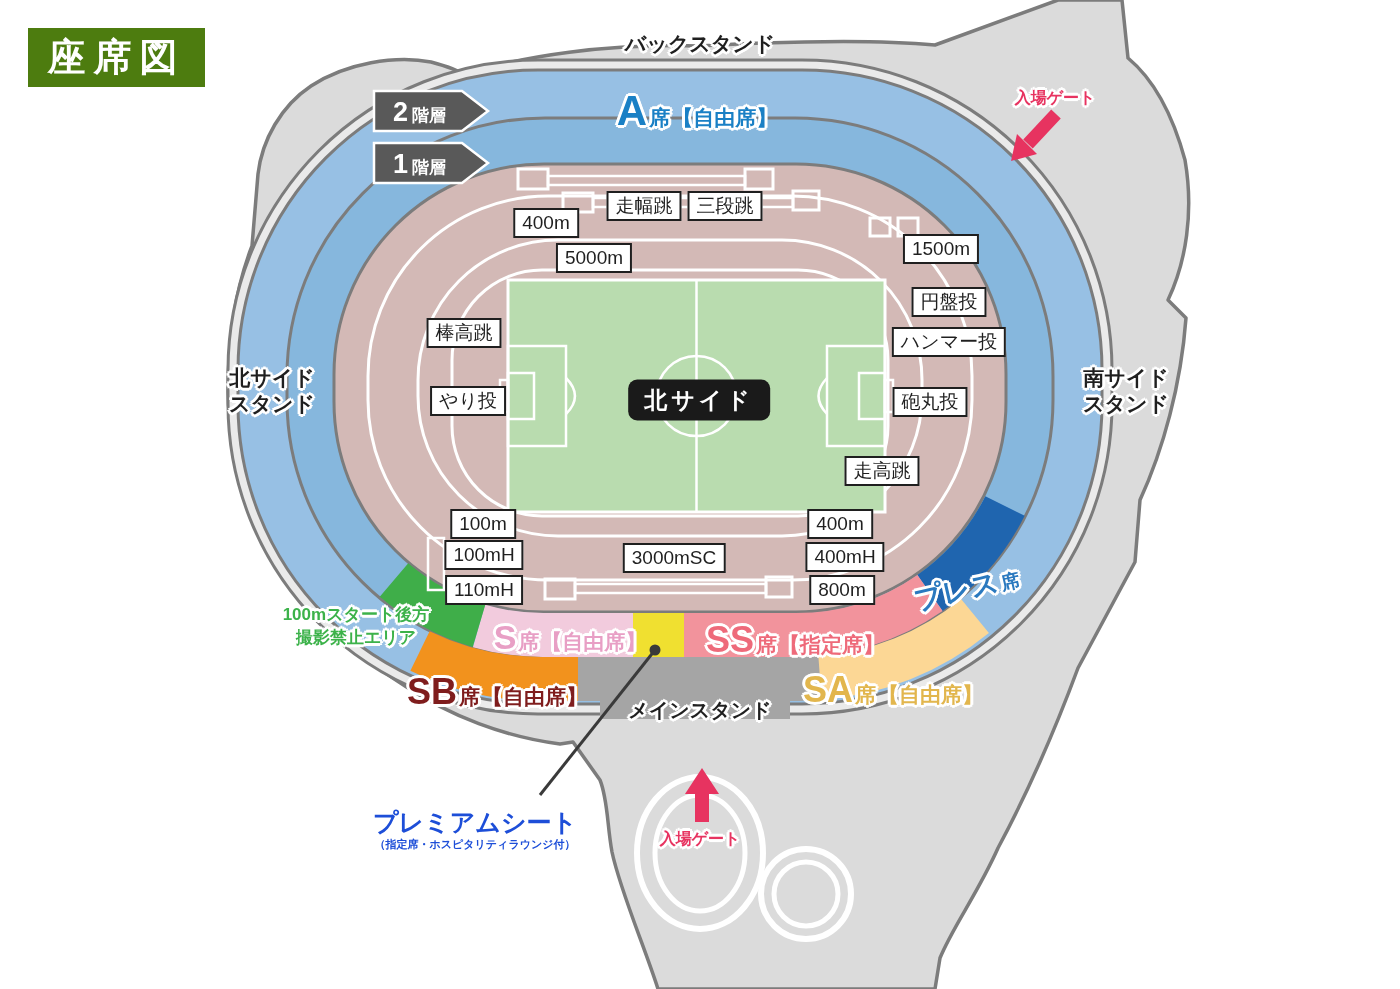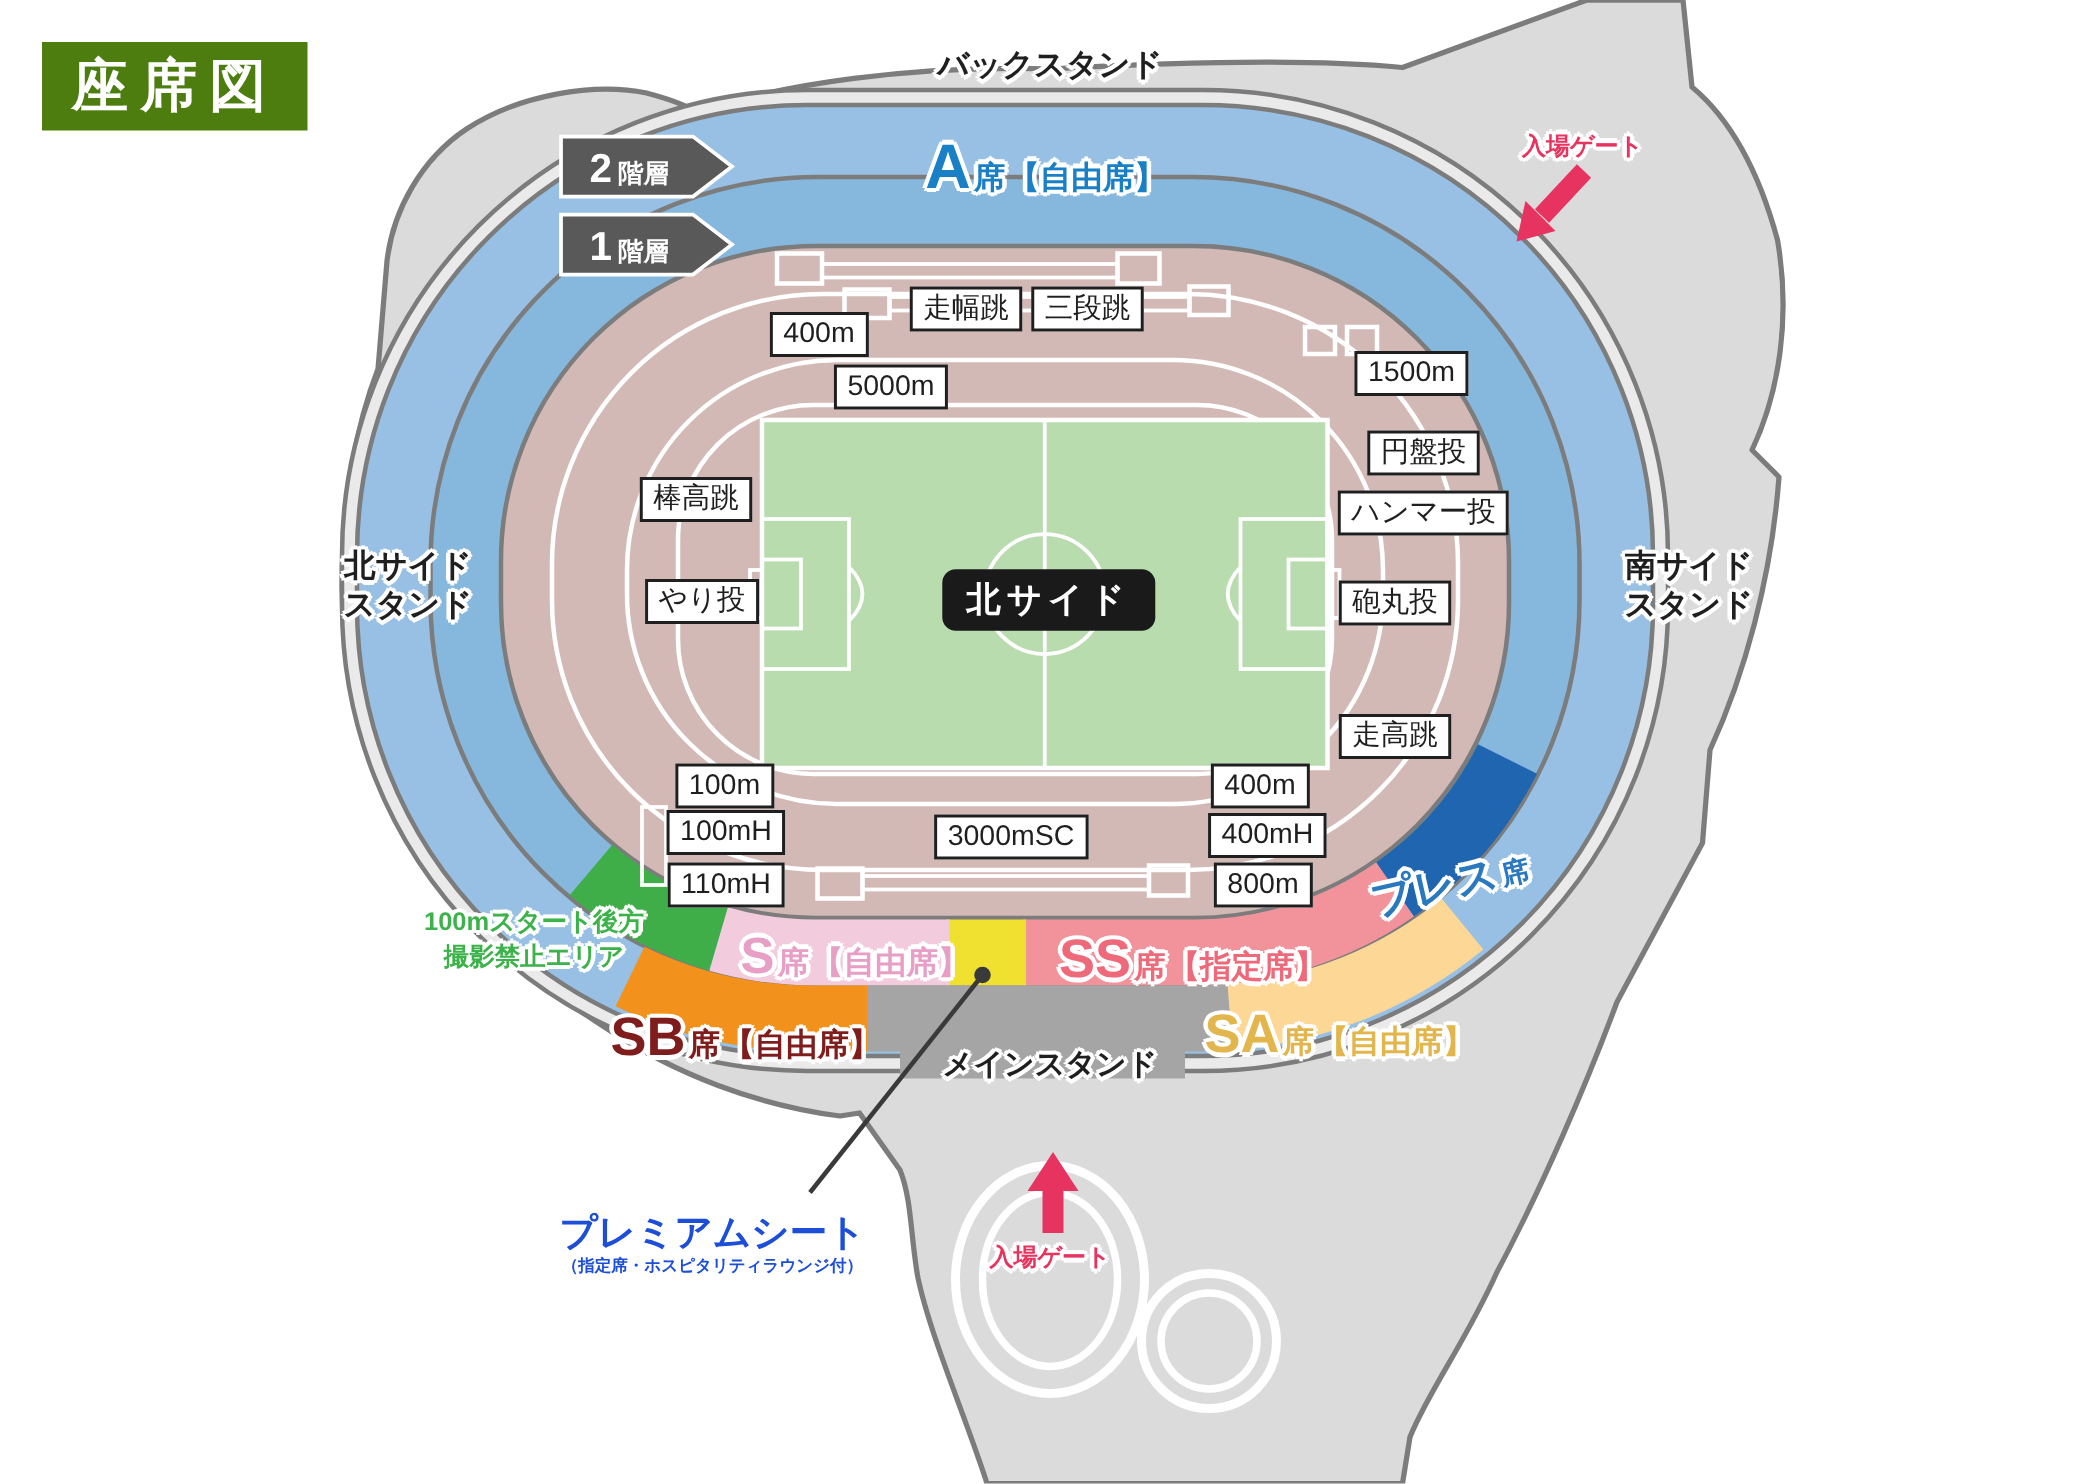--- a/index.html
+++ b/index.html
@@ -201,21 +201,21 @@
       <div class="event-label" style="left: 546px; top: 223px;">400m</div>
       <div class="event-label" style="left: 546px; top: 258px; margin-left: 48px;">5000m</div>
       <div class="event-label" style="left: 644px; top: 206px;">走幅跳</div>
       <div class="event-label" style="left: 725px; top: 206px;">三段跳</div>
       <div class="event-label" style="left: 941px; top: 249px;">1500m</div>
       <div class="event-label" style="left: 949px; top: 302px;">円盤投</div>
       <div class="event-label" style="left: 949px; top: 342px;">ハンマー投</div>
       <div class="event-label" style="left: 464px; top: 333px;">棒高跳</div>
       <div class="event-label" style="left: 468px; top: 401px;">やり投</div>
       <div class="event-label" style="left: 930px; top: 402px;">砲丸投</div>
-      <div class="event-label" style="left: 930px; top: 471px; margin-top: 20px;">走高跳</div>
+      <div class="event-label" style="left: 882px; top: 471px;">走高跳</div>
       <div class="event-label" style="left: 483px; top: 524px;">100m</div>
       <div class="event-label" style="left: 484px; top: 555px;">100mH</div>
       <div class="event-label" style="left: 484px; top: 590px;">110mH</div>
       <div class="event-label" style="left: 674px; top: 558px;">3000mSC</div>
       <div class="event-label" style="left: 840px; top: 524px;">400m</div>
       <div class="event-label" style="left: 845px; top: 557px;">400mH</div>
       <div class="event-label" style="left: 842px; top: 590px;">800m</div>
     </div>
 
 </div>

